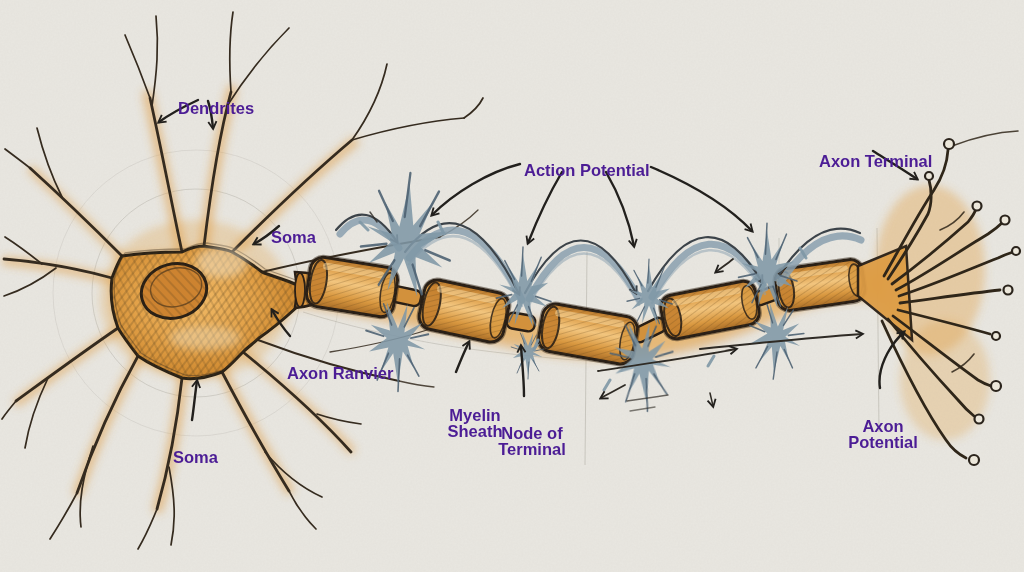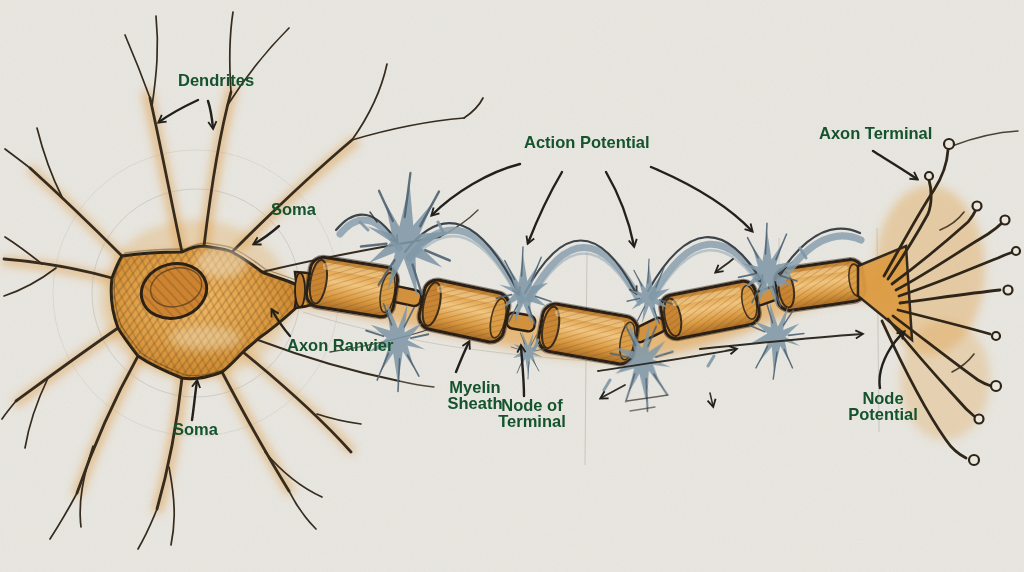--- a/index.html
+++ b/index.html
@@ -3,22 +3,22 @@
 <meta charset="utf-8">
 <style>
   html,body{margin:0;padding:0;background:#cfcdc7;}
   .stage{
     position:relative;width:1024px;height:572px;overflow:hidden;
     background:#e9e7e1;
     font-family:"Liberation Sans", sans-serif;
   }
   .stage svg{position:absolute;inset:0;}
   .lbl{
-    position:absolute;color:#14532d;font-weight:700;font-size:16.5px;
-    line-height:15.5px;white-space:nowrap;letter-spacing:0px;
+    position:absolute;color:#4c1d95;font-weight:700;font-size:16.5px;
+    line-height:15.5px;white-space:nowrap;letter-spacing:0px;margin-top:28px;
   }
   .lbl.center{text-align:center;white-space:normal;}
   .lbl span{display:block;}
 </style>
 </head>
 <body>
 
 <div class="stage">
 
 <svg width="1024" height="572" viewBox="0 0 1024 572">
@@ -346,17 +346,17 @@
   <span>Sheath</span>
 </div>
 <div class="lbl center" style="left:496px;top:398px;width:72px;">
   <span>Node of</span>
   <span>Terminal</span>
 </div>
 <div class="lbl" style="left:819px;top:126px;">
   <span>Axon Terminal</span>
 </div>
 <div class="lbl center" style="left:847px;top:391px;width:72px;">
-  <span>Node</span>
+  <span>Axon</span>
   <span>Potential</span>
 </div>
 
 </div>
 
 </body></html>

